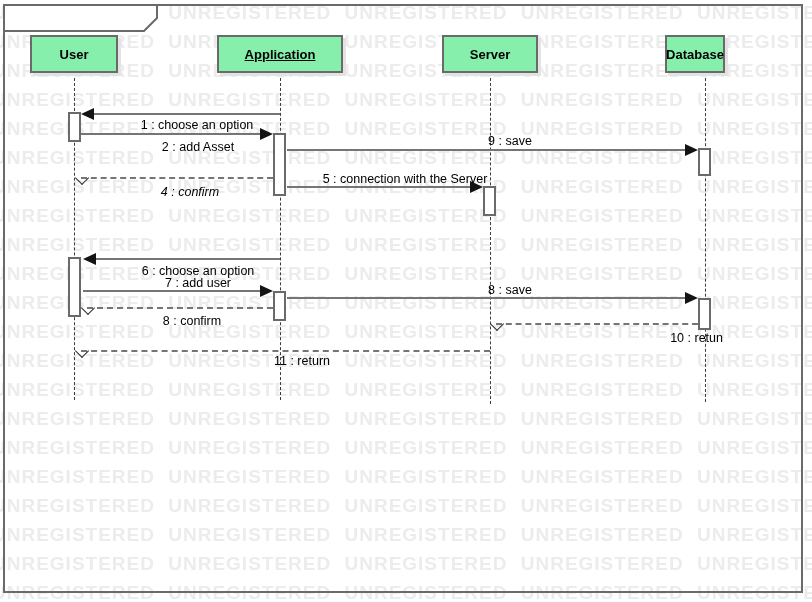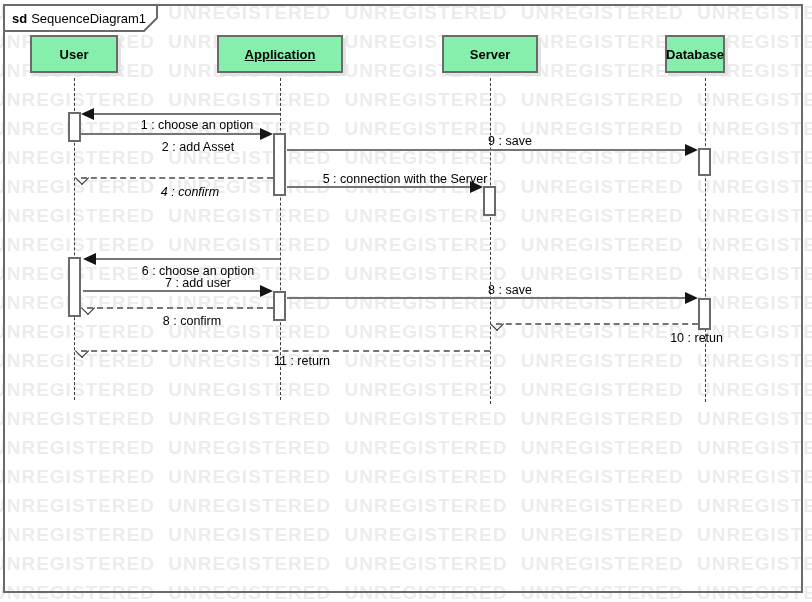--- a/index.html
+++ b/index.html
@@ -64,23 +64,20 @@
       <div class="wm-row" style="top: 524px; color: rgb(236, 236, 236);">UNREGISTERED UNREGISTERED UNREGISTERED UNREGISTERED UNREGISTERED UNREGISTERED UNREGISTERED </div>
       <div class="wm-row" style="top: 553px; color: rgb(236, 236, 236);">UNREGISTERED UNREGISTERED UNREGISTERED UNREGISTERED UNREGISTERED UNREGISTERED UNREGISTERED </div>
       <div class="wm-row" style="top: 582px; color: rgb(236, 236, 236);">UNREGISTERED UNREGISTERED UNREGISTERED UNREGISTERED UNREGISTERED UNREGISTERED UNREGISTERED </div>
     </div>
 
   <div id="frame"></div>
 
   <svg id="tab-svg" width="160" height="30">
     <polygon points="1,1 154,1 154,14 141,27 1,27" fill="#ffffff" stroke="#6a6a6a" stroke-width="2"></polygon>
   </svg>
-  <div id="tab-text">
-    <b>sd</b><span>SequenceDiagram1</span>
-  </div>
 
   <div id="diagram">
       <div class="lifeline" style="left: 73.5px; top: 73px; height: 327px;"></div>
       <div class="head-box" style="left: 30px; top: 35px; width: 88px; height: 38px;">
         <div>User</div>
       </div>
       <div class="lifeline" style="left: 279.5px; top: 73px; height: 327px;"></div>
       <div class="head-box" style="left: 217px; top: 35px; width: 126px; height: 38px; text-decoration: underline;">
         <div>Application</div>
       </div>

